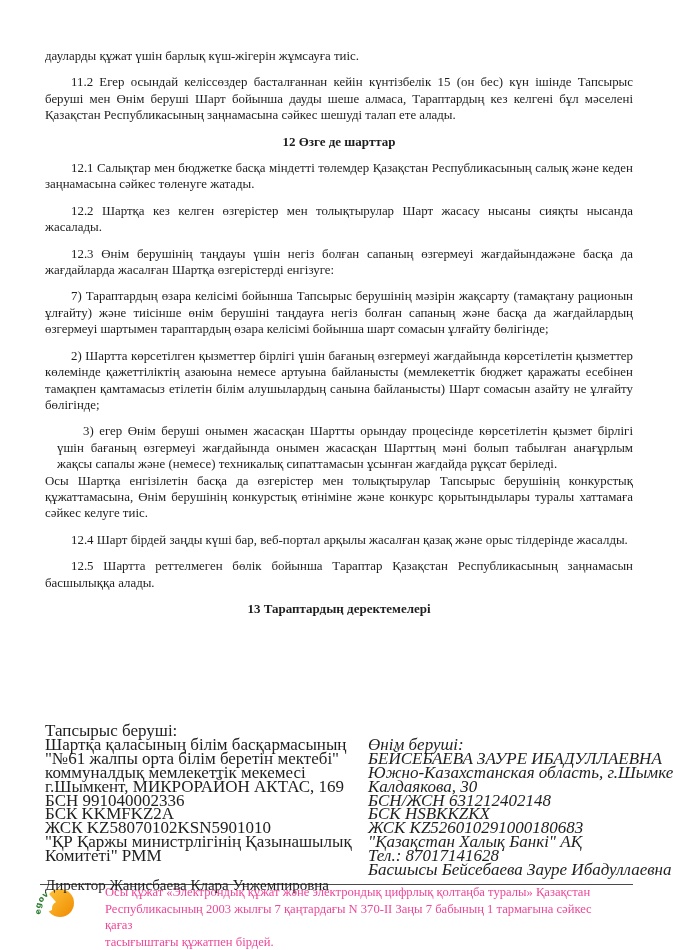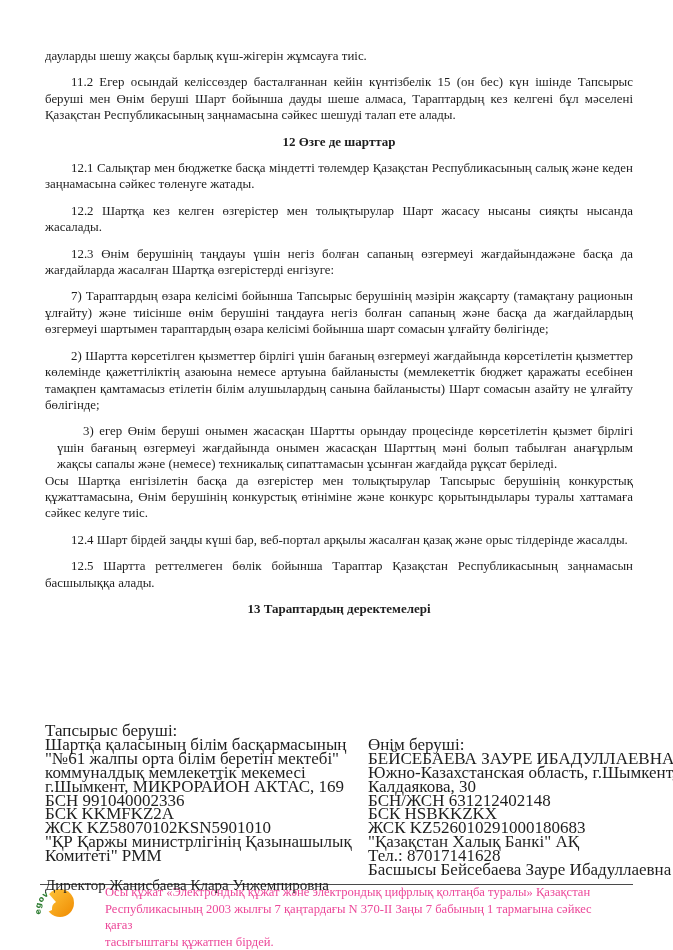--- a/index.html
+++ b/index.html
@@ -28,21 +28,21 @@
     text-align:center;
     font-weight:bold;
     font-size:13px;
   }
   .requisites{
     position:absolute;left:45px;top:724px;width:588px;
     font-size:17px;line-height:13.9px;
     display:flex;
   }
   .req-col{width:323px;}
-  .req-col.right{width:265px;padding-top:13.9px;}
+  .req-col.right{width:265px;padding-top:13.9px;font-style:italic;}
   .req-line{white-space:nowrap;}
   .rule{
     position:absolute;left:40px;top:884px;width:593px;height:0;
     border-top:1px solid #4a4a4a;
   }
   .director{
     position:absolute;left:45px;top:879px;
     font-size:15px;line-height:13.9px;
     z-index:3;white-space:nowrap;
   }
@@ -55,21 +55,21 @@
     position:absolute;left:36px;top:886px;width:45px;height:45px;
     z-index:1;
   }
 </style>
 </head>
 <body>
 
 <div class="page">
 
   <div class="body-text">
-    <div class="p ni">дауларды шешу жақсы барлық күш-жігерін жұмсауға тиіс.</div>
+    <div class="p ni">дауларды құжат үшін барлық күш-жігерін жұмсауға тиіс.</div>
     <div class="p">11.2 Егер осындай келіссөздер басталғаннан кейін күнтізбелік 15 (он бес) күн ішінде Тапсырыс беруші мен Өнім беруші Шарт бойынша дауды шеше алмаса, Тараптардың кез келгені бұл мәселені Қазақстан Республикасының заңнамасына сәйкес шешуді талап ете алады.</div>
     <div class="heading">12 Өзге де шарттар</div>
     <div class="p">12.1 Салықтар мен бюджетке басқа міндетті төлемдер Қазақстан Республикасының салық және кеден заңнамасына сәйкес төленуге жатады.</div>
     <div class="p">12.2 Шартқа кез келген өзгерістер мен толықтырулар Шарт жасасу нысаны сияқты нысанда жасалады.</div>
     <div class="p">12.3 Өнім берушінің таңдауы үшін негіз болған сапаның өзгермеуі жағдайындажәне басқа да жағдайларда жасалған Шартқа өзгерістерді енгізуге:</div>
     <div class="p">7) Тараптардың өзара келісімі бойынша Тапсырыс берушінің мәзірін жақсарту (тамақтану рационын ұлғайту) және тиісінше өнім берушіні таңдауға негіз болған сапаның және басқа да жағдайлардың өзгермеуі шартымен тараптардың өзара келісімі бойынша шарт сомасын ұлғайту бөлігінде;</div>
     <div class="p">2) Шартта көрсетілген қызметтер бірлігі үшін бағаның өзгермеуі жағдайында көрсетілетін қызметтер көлемінде қажеттіліктің азаюына немесе артуына байланысты (мемлекеттік бюджет қаражаты есебінен тамақпен қамтамасыз етілетін білім алушылардың санына байланысты) Шарт сомасын азайту не ұлғайту бөлігінде;</div>
     <div class="p tight">3) егер Өнім беруші онымен жасасқан Шартты орындау процесінде көрсетілетін қызмет бірлігі үшін бағаның өзгермеуі жағдайында онымен жасасқан Шарттың мәні болып табылған анағұрлым жақсы сапалы және (немесе) техникалық сипаттамасын ұсынған жағдайда рұқсат беріледі.</div>
     <div class="p ni">Осы Шартқа енгізілетін басқа да өзгерістер мен толықтырулар Тапсырыс берушінің конкурстық құжаттамасына, Өнім берушінің конкурстық өтініміне және конкурс қорытындылары туралы хаттамаға сәйкес келуге тиіс.</div>
     <div class="p">12.4 Шарт бірдей заңды күші бар, веб-портал арқылы жасалған қазақ және орыс тілдерінде жасалды.</div>

